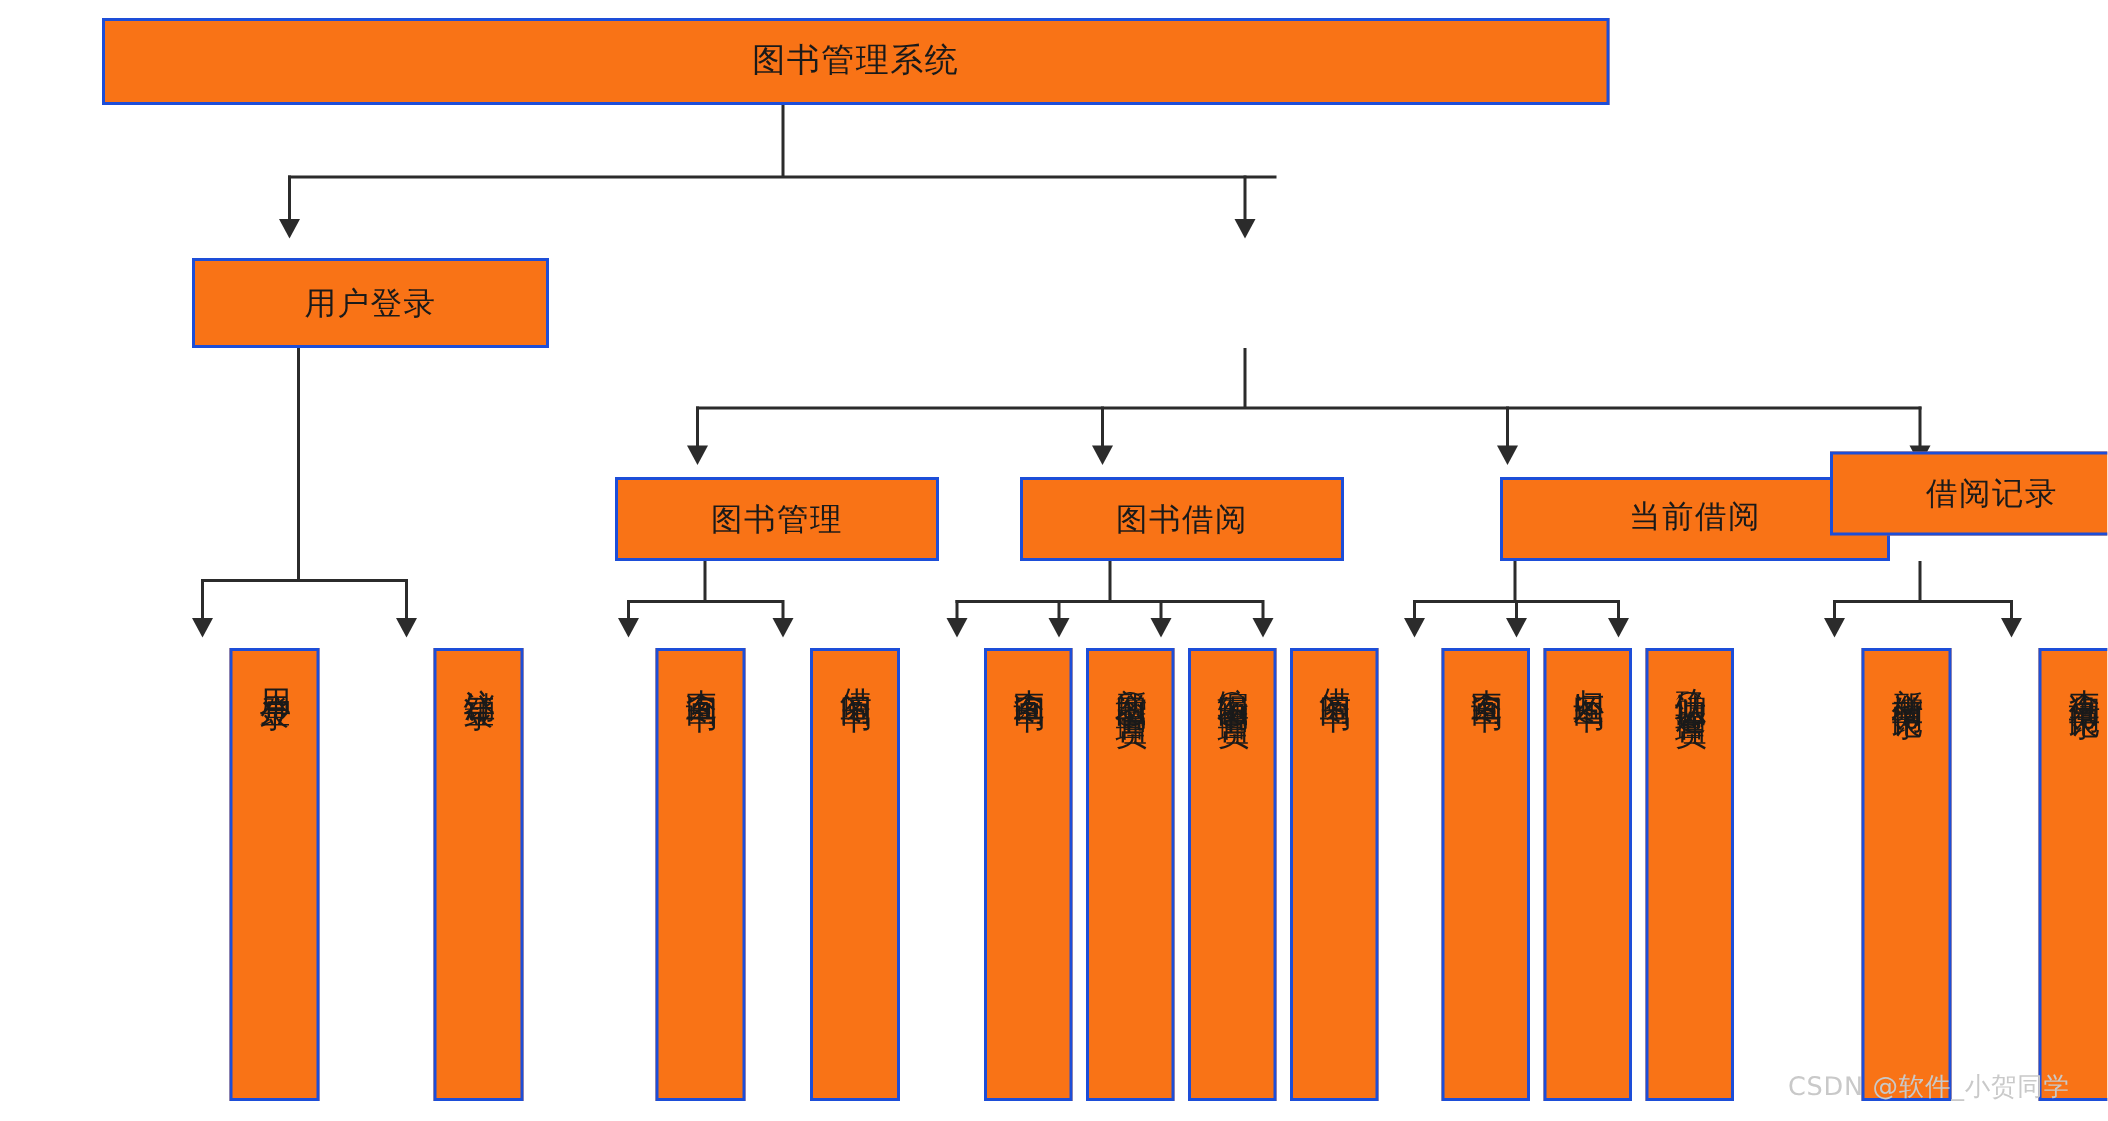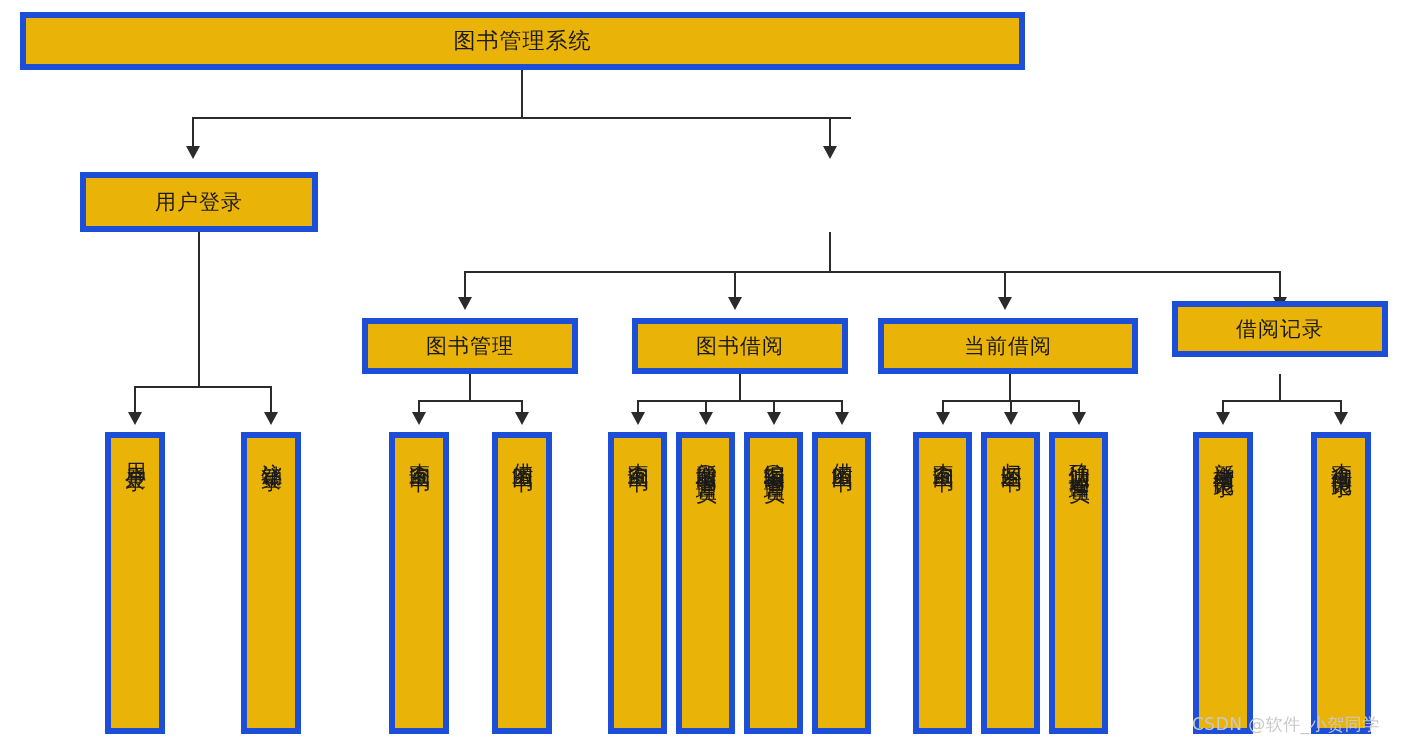--- a/index.html
+++ b/index.html
@@ -11,27 +11,28 @@
     position:relative;
     width:1405px;
     height:747px;
     background:#ffffff;
     overflow:hidden;
   }
   
   .node{
     position:absolute;
     box-sizing:border-box;
-    border:6px solid #1d4ed8;
-    background:#eab308;
+    border:2px solid #1d4ed8;
+    background:#f97316;
     display:flex;
     align-items:center;
     justify-content:center;
     color:#1a1a1a;
     letter-spacing:1px;
+    margin-left:48px;
   }
   .node.h{
     font-size:21px;
     line-height:1;
   }
   .node.v{
     
     font-size:21px;
     letter-spacing:3px;
     padding:8px 0;
@@ -115,21 +116,21 @@
 
   <div class="ln v" style="left:1279px;top:271px;height:28px;"></div>
   <div class="arrow" style="left:1273px;top:297px;"></div>
 
   <div class="node h" style="left:362px;top:318px;width:216px;height:56px;">
     <span>图书管理</span>
   </div>
   <div class="node h" style="left:632px;top:318px;width:216px;height:56px;text-align:right;">
     <span>图书借阅</span>
   </div>
-  <div class="node h" style="left:878px;top:318px;width:260px;height:56px;">
+  <div class="node h" style="left:952px;top:318px;width:260px;height:56px;font-family:Liberation Mono, monospace;">
     <span>当前借阅</span>
   </div>
   <div class="node h" style="left:1172px;top:301px;width:216px;height:56px;">
     <span>借阅记录</span>
   </div>
 
   <div class="ln v" style="left:469px;top:374px;height:27px;"></div>
   <div class="ln h" style="left:418px;top:400px;width:104px;"></div>
   <div class="ln v" style="left:418px;top:400px;height:14px;"></div>
   <div class="arrow" style="left:412px;top:412px;"></div>

